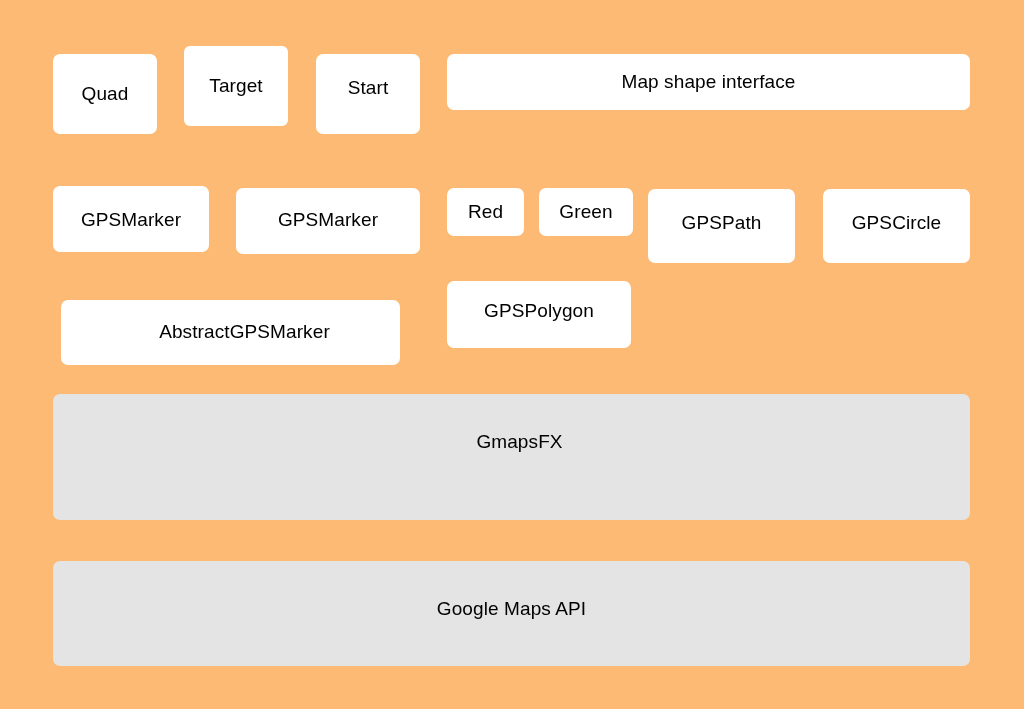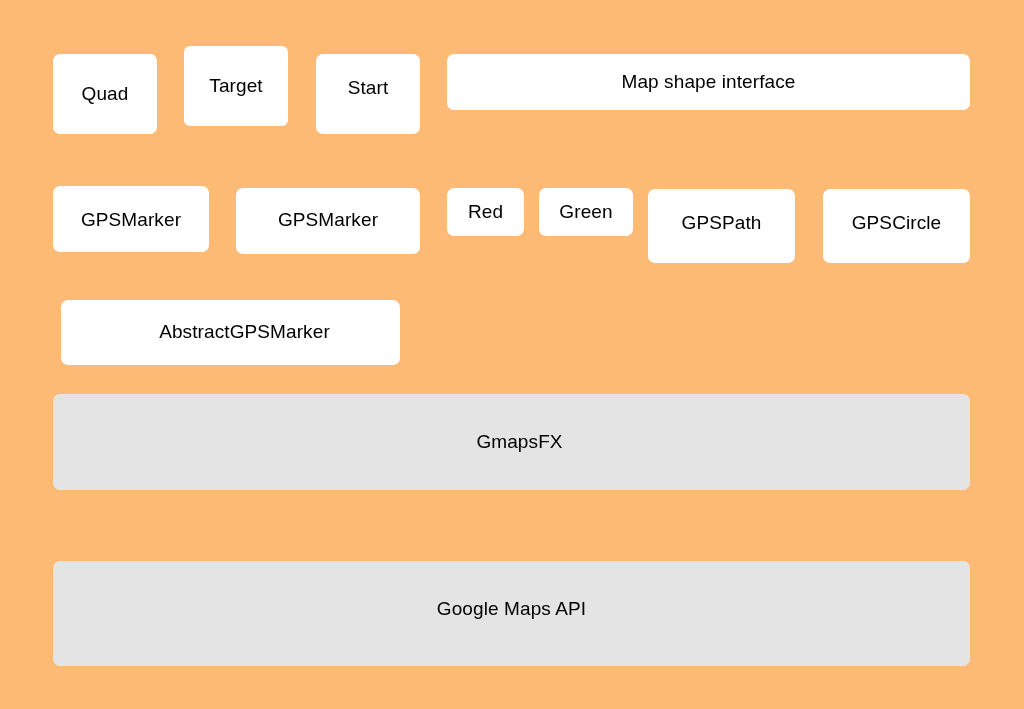--- a/index.html
+++ b/index.html
@@ -86,22 +86,25 @@
   </div>
 
   <div class="node white va-top pad-t-24" style="left:823px; top:189px; width:147px; height:74px;">
     <span class="label">GPSCircle</span>
   </div>
 
   <div class="node white va-center" style="left:61px; top:300px; width:339px; height:65px;padding-left:28px;">
     <span class="label">AbstractGPSMarker</span>
   </div>
 
+  <div class="node white va-top pad-t-20" style="left:447px; top:281px; width:184px; height:67px;">
+    <span class="label">GPSPolygon</span>
+  </div>
 
-  <div class="node gray va-top" style="left:53px; top:394px; width:917px; height:96px; padding-top:38px;padding-left:16px;">
+  <div class="node gray va-top" style="left:53px; top:394px; width:917px; height:126px; padding-top:38px;padding-left:16px;">
     <span class="label">GmapsFX</span>
   </div>
 
   <div class="node gray va-top" style="left:53px; top:551px; width:917px; height:105px; padding-top:38px;margin-top:10px;">
     <span class="label">Google Maps API</span>
   </div>
 
 </div>
 
 </body></html>

